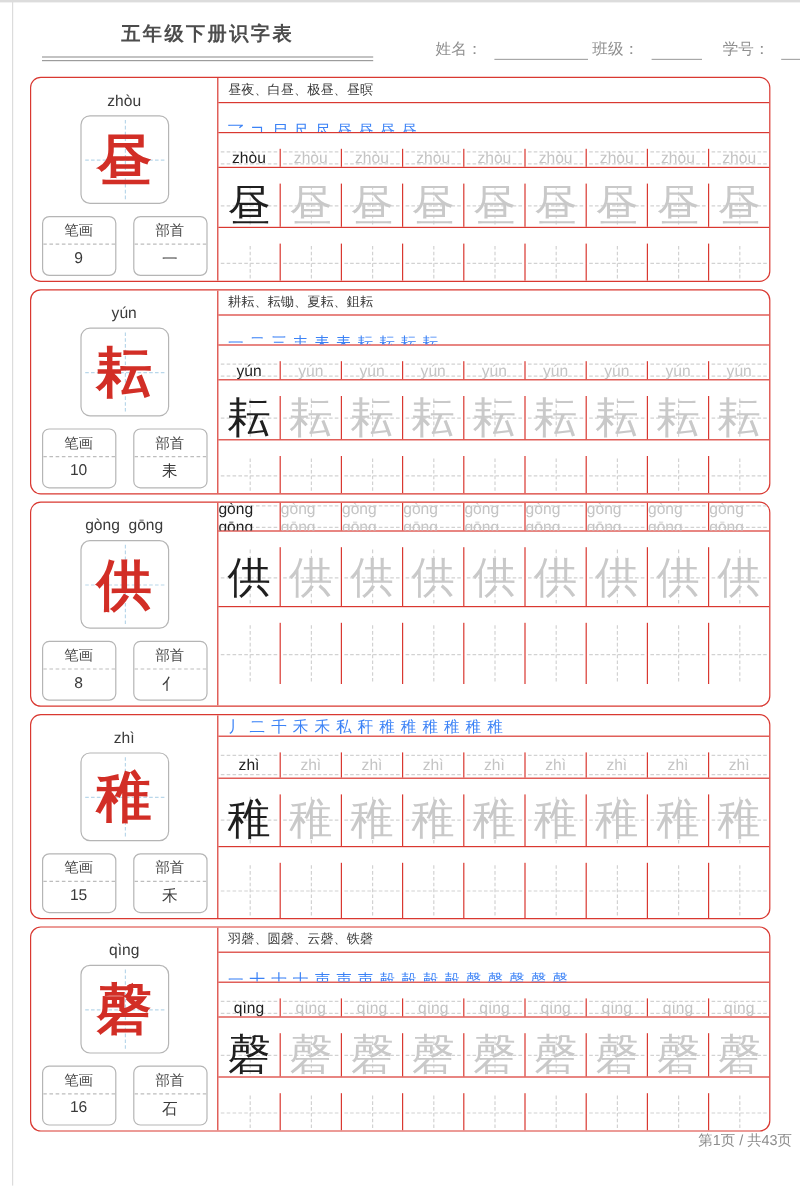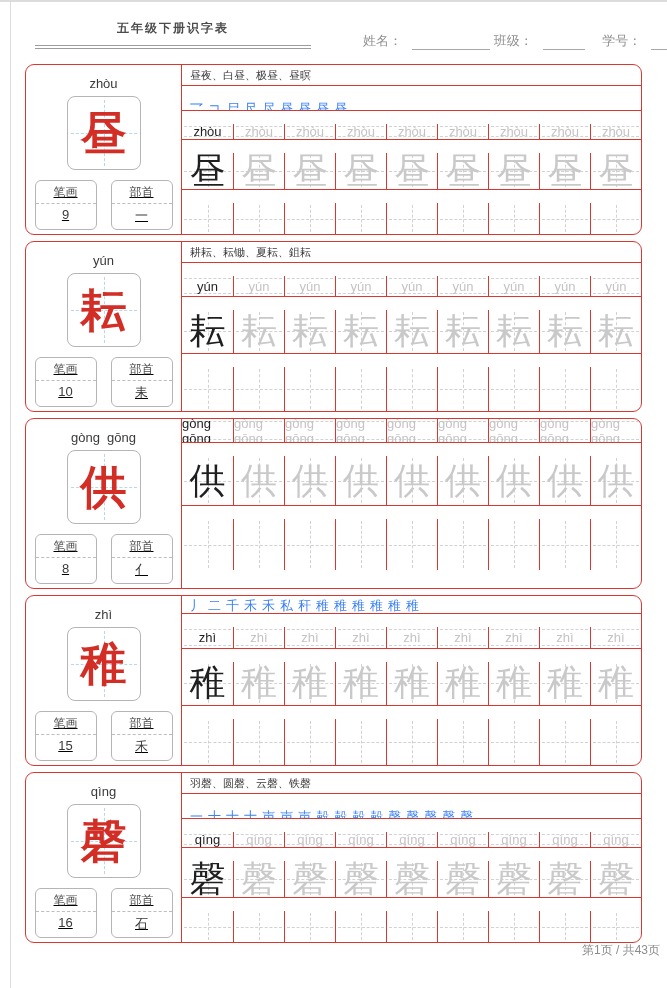--- a/index.html
+++ b/index.html
@@ -8,21 +8,21 @@
   }
   *{box-sizing:border-box;margin:0;padding:0;}
   html,body{width:667px;height:988px;background:#ffffff;overflow:hidden;
     font-family:"Liberation Sans","DejaVu Sans",sans-serif;}
   .edge-top{position:absolute;left:0;top:0;width:667px;height:2px;background:#dcdcdc;}
   .edge-left{position:absolute;left:10px;top:0;width:1px;height:988px;background:#dcdcdc;}
 
   
   .header-title-wrap{position:absolute;left:35px;top:18px;width:276px;text-align:center;
     border-bottom:4px double #9c9c9c;padding-bottom:8px;}
-  .header-title{font-size:12px;font-weight:bold;color:#4c4c4c;letter-spacing:2px;}
+  .header-title{font-size:16px;font-weight:bold;color:#4c4c4c;letter-spacing:2px;}
   .header-fields{position:absolute;left:363px;top:32px;width:290px;font-size:13px;color:#8f8f8f;
     white-space:nowrap;}
   .field{margin-right:10px;text-align:center;}
   .blank{display:inline-block;border-bottom:1px solid #a8a8a8;height:13px;vertical-align:bottom;}
   .blank.long{width:78px;} .blank.short{width:42px;margin-right:14px;} .blank.short2{width:42px;}
 
   
   .cards{position:absolute;left:25px;top:64px;width:617px;}
   .card{display:flex;height:171px;margin-bottom:6px;border:1.5px solid var(--red);
     border-radius:9px;overflow:hidden;background:#fff;}
@@ -30,21 +30,21 @@
     display:flex;flex-direction:column;align-items:center;}
   .pinyin{margin-top:11px;font-size:13px;color:#3a3a3a;white-space:pre;text-align:center;}
   .charbox{position:relative;width:74px;height:74px;margin-top:5px;
     border:1.5px solid var(--box-grey);border-radius:8px;
     display:flex;align-items:center;justify-content:center;}
   .guide-h{position:absolute;left:3px;right:3px;top:50%;border-top:1px dashed var(--guide-blue);}
   .guide-v{position:absolute;top:3px;bottom:3px;left:50%;border-left:1px dashed var(--guide-blue);}
   .bigchar{position:relative;font-size:46px;line-height:1;color:var(--char-red);font-weight:bold;}
   .info{display:flex;gap:14px;margin-top:10px;}
   .infobox{width:62px;border:1.5px solid var(--box-grey);border-radius:6px;overflow:hidden;
-    text-align:center;background:#fff;text-decoration:underline;}
+    text-align:center;background:#fff;}
   .info-label{font-size:12px;color:#4a4a4a;padding:3px 0 2px;border-bottom:1px dashed #bdbdbd;}
   .info-value{font-size:13px;color:#3a3a3a;padding:3px 0 4px;}
 
   .right{flex:1;display:flex;flex-direction:column;gap:13px;}
   .words{height:21px;line-height:21px;padding-left:8px;font-size:11px;color:#3a3a3a;
     border-bottom:1px solid var(--red);}
   .strokes{height:20px;line-height:20px;padding-left:8px;font-size:13px;color:#3b82f6;
     border-bottom:1px solid var(--red);white-space:nowrap;overflow:hidden;}
   .stroke-step{display:inline-block;margin-right:5px;}
   .stroke-step:last-child{border-bottom:2px solid var(--red);}
@@ -195,20 +195,21 @@
           <div class="info-value">10</div>
         </div>
         <div class="infobox">
           <div class="info-label">部首</div>
           <div class="info-value">耒</div>
         </div>
       </div>
     </div>
     <div class="right">
       <div class="words">耕耘、耘锄、夏耘、鉏耘</div>
+      <div class="strokes"><span class="stroke-step">一</span><span class="stroke-step">二</span><span class="stroke-step">三</span><span class="stroke-step">丰</span><span class="stroke-step">耒</span><span class="stroke-step">耒</span><span class="stroke-step">耘</span><span class="stroke-step">耘</span><span class="stroke-step">耘</span><span class="stroke-step">耘</span></div>
       <div class="row py-row">
           <div class="cell py-cell">
             <span class="ink">yún</span>
           </div>
           <div class="cell py-cell">
             <span>yún</span>
           </div>
           <div class="cell py-cell">
             <span>yún</span>
           </div>

